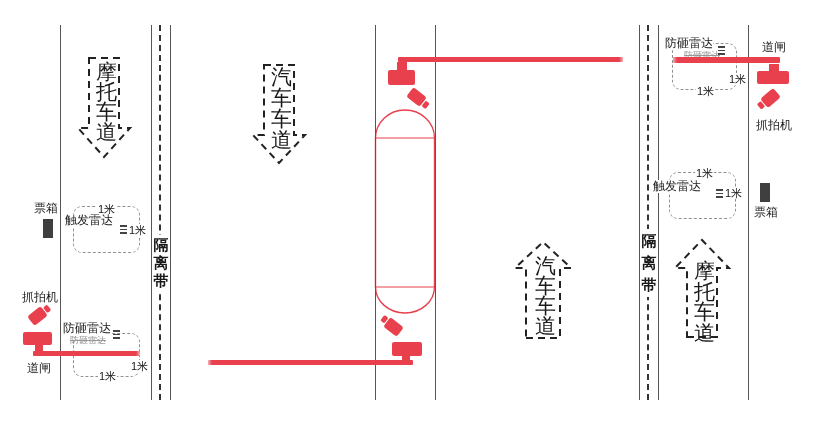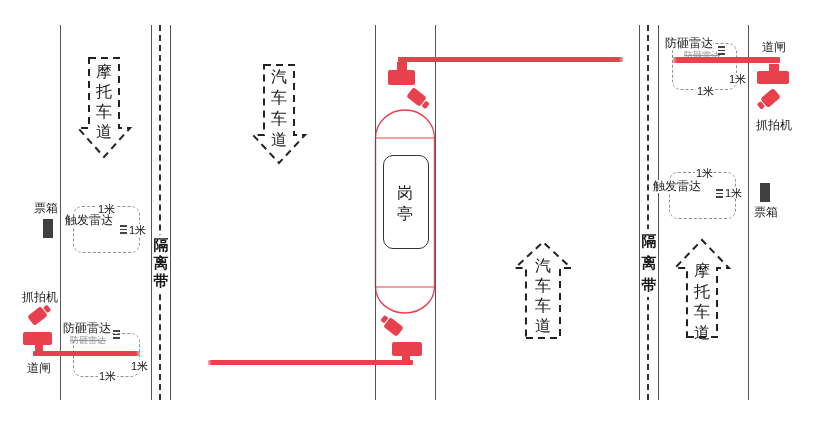--- a/index.html
+++ b/index.html
@@ -2,21 +2,21 @@
 <html><head>
 <meta charset="utf-8">
 <style>
   html,body{margin:0;padding:0;background:#fff;}
   .canvas{position:relative;width:823px;height:421px;background:#fff;overflow:hidden;
           font-family:"Liberation Sans","DejaVu Sans",sans-serif;color:#1a1a1a;}
   .overlay{position:absolute;left:0;top:0;width:823px;height:421px;pointer-events:none;}
   .vline{position:absolute;top:25px;height:375px;width:1px;background:#555;}
   .vdash{position:absolute;top:25px;height:375px;width:0;border-left:2px dashed #333;}
   .vtext{position:absolute;width:16px;text-align:right;word-break:break-all;
-         font-size:16px;line-height:20px;background:transparent;}
+         font-size:21px;line-height:20px;background:transparent;}
   .divtext{position:absolute;width:16px;text-align:center;word-break:break-all;
            font-size:15px;line-height:18px;font-weight:600;background:#fff;padding:1px 0;}
   .label{position:absolute;font-size:12px;white-space:nowrap;background:#fff;line-height:13px;}
   .meter{position:absolute;font-size:11px;white-space:nowrap;background:#fff;line-height:12px;padding:0 1px;text-align:right;}
   .dashbox{position:absolute;border:1.5px dashed #909090;border-radius:9px;background:transparent;}
   .struck{position:absolute;font-size:9px;color:#999;text-decoration:line-through;
           white-space:nowrap;letter-spacing:0;line-height:9px;overflow:hidden;}
   .bars{position:absolute;width:7px;height:10px;
         background:repeating-linear-gradient(to bottom,#444 0 1.5px,transparent 1.5px 3.6px);}
   .devrect{position:absolute;background:#3f3f3f;}
@@ -51,23 +51,20 @@
   <div class="vdash" style="left:647px"></div>
   <div class="vline" style="left:748px"></div>
 
   <svg class="overlay">
     <path d="M375.5,138 A29.5,28 0 0 1 434.5,138 L434.5,287 A29.5,26 0 0 1 375.5,287 Z" fill="#ffffff" stroke="#e9404d" stroke-width="1.4"></path>
     <line x1="375.5" y1="138" x2="434.5" y2="138" stroke="#e9404d" stroke-width="1.2"></line>
     <line x1="375.5" y1="287" x2="434.5" y2="287" stroke="#e9404d" stroke-width="1.2"></line>
   </svg>
   <div class="blackseg" style="left:375px;top:130px;height:165px"></div>
 
-  <div class="booth">
-    <div class="vtext">岗亭</div>
-  </div>
 
   <svg class="overlay">
     <path d="M89,58 L119,58 L119,128 L130,128 L104,157 L78,128 L89,128 Z" fill="none" stroke="#222" stroke-width="2" stroke-dasharray="7 5"></path>
     <path d="M264,65 L294,65 L294,135 L305,135 L279,163 L253,135 L264,135 Z" fill="none" stroke="#222" stroke-width="2" stroke-dasharray="7 5"></path>
     <path d="M526,338 L560,338 L560,268 L571,268 L543,242 L515,268 L526,268 Z" fill="none" stroke="#222" stroke-width="2" stroke-dasharray="7 5"></path>
     <path d="M687,337 L717,337 L717,268 L729,268 L702,240 L675,268 L687,268 Z" fill="none" stroke="#222" stroke-width="2" stroke-dasharray="7 5"></path>
   </svg>
   <div class="vtext" style="left:96px;top:62px">摩托车道</div>
   <div class="vtext" style="left:271px;top:66px;line-height:21px">汽车车道</div>
   <div class="vtext" style="left:535px;top:256px">汽车车道</div>

